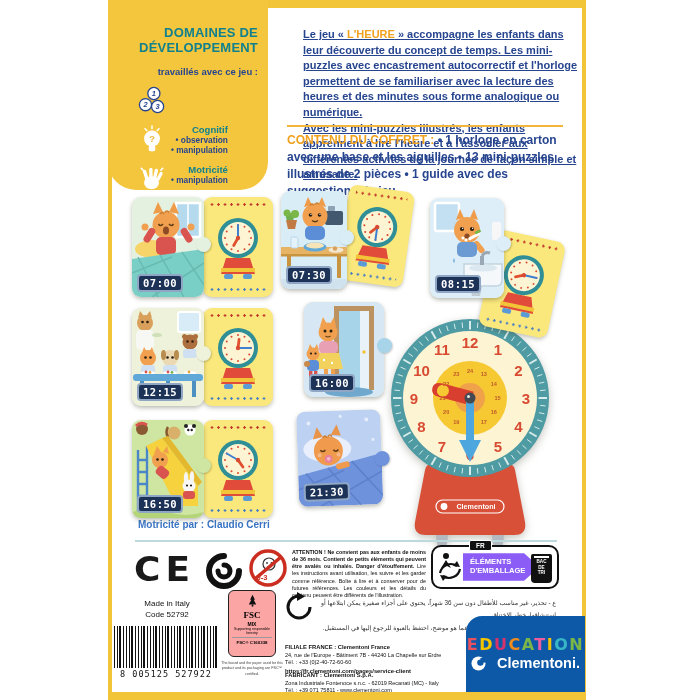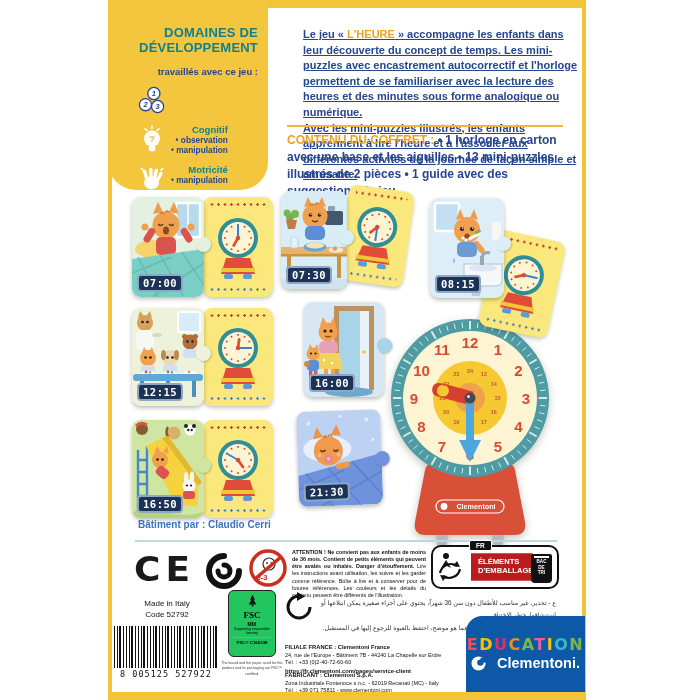--- a/index.html
+++ b/index.html
@@ -87,38 +87,38 @@
   .swirl{left:205px;top:552px;}
   .age-mark{left:248px;top:548px;}
   .attention{left:292px;top:549px;width:134px;font-size:5.4px;line-height:1.32;
              color:#111;text-align:justify;}
   .pkg-badge{left:431px;top:545px;width:128px;height:44px;background:#fff;
              border:2px solid #111;border-radius:10px;display:flex;align-items:center;
              padding:3px 4px;}
   .fr-tab{position:absolute;top:-7px;left:36px;background:#111;color:#fff;
           font-size:6.5px;font-weight:bold;padding:1px 6px;border-radius:2px;
           border:1.5px solid #fff;}
-  .pkg-banner{background:#b91c1c;color:#fff;font-size:7.6px;font-weight:bold;line-height:1.15;
-              padding:5px 14px 5px 7px;margin-left:8px;
+  .pkg-banner{background:#8b5cf6;color:#fff;font-size:7.6px;font-weight:bold;line-height:1.15;
+              padding:5px 14px 5px 7px;margin-left:0;
               clip-path:polygon(0 0,80% 0,100% 50%,80% 100%,0 100%);}
   .bin{position:absolute;right:5px;top:7px;width:21px;height:29px;background:#111;
        border-radius:2px 2px 4px 4px;color:#fff;font-size:4.6px;font-weight:bold;
        line-height:1.25;text-align:center;padding-top:5px;}
   .bin::before{content:"";position:absolute;top:1.5px;left:3px;right:3px;height:2px;background:#fff;}
 
   
   .made{left:130px;top:599px;width:74px;text-align:center;font-size:8px;
         line-height:1.35;color:#111;}
   .barcode{left:114px;top:626px;width:104px;height:42px;
      background:repeating-linear-gradient(90deg,#111 0 1.5px,#fff 1.5px 3px,#111 3px 4px,
      #fff 4px 5px,#111 5px 7.5px,#fff 7.5px 9px,#111 9px 9.8px,#fff 9.8px 12px);}
   .barcode-num{left:110px;top:669px;width:112px;text-align:center;font-size:8.5px;
                font-family:"DejaVu Sans Mono",monospace;color:#111;letter-spacing:1px;}
   .fsc-box{left:228px;top:590px;width:48px;height:67px;border:1.5px solid #222;
-           border-radius:6px;background:#22c55e;text-align:center;padding-top:2px;}
+           border-radius:6px;background:#fca5a5;text-align:center;padding-top:2px;}
   .fsc-acronym{font-size:9px;font-weight:bold;font-family:"Liberation Serif",serif;line-height:1;}
   .fsc-grade{font-size:5px;font-weight:bold;margin-top:1px;}
   .fsc-tagline{font-size:3.5px;line-height:1.2;}
   .fsc-license{font-size:4.4px;font-weight:bold;margin-top:2px;border-top:.5px solid #999;
                padding-top:1.5px;margin-left:3px;margin-right:3px;}
   .fsc-note{left:221px;top:661px;width:62px;font-size:3.7px;text-align:center;
             color:#444;line-height:1.45;}
   .recycle{left:284px;top:592px;}
   .arabic{left:300px;top:597px;width:256px;font-size:6.3px;line-height:1.95;
           direction:rtl;text-align:right;color:#333;}
@@ -685,21 +685,21 @@
       <text x="70.24999999999999" y="62.184301395927946" text-anchor="middle" font-size="5.6" font-weight="bold" fill="#bf5a2a">23</text>
       <text x="84" y="58.5" text-anchor="middle" font-size="5.6" font-weight="bold" fill="#bf5a2a">24</text>
     </g>
   <circle cx="84" cy="84" r="15" fill="#f0a24b"></circle>
   <path class="hand-hour" fill-rule="evenodd" fill="#d93f2e" d="M77,86 L77,54 Q77,45 84,45 Q91,45 91,54 L91,86 Z M90,56 A6,6 0 1 1 78,56 A6,6 0 1 1 90,56 Z" transform="rotate(285 84 84)"></path>
   <path class="hand-minute" fill="#4da6dd" d="M80,86 L80,42 L73,42 L84,20 L95,42 L88,42 L88,86 Z" transform="rotate(180 84 84)"></path>
   <circle cx="84" cy="84" r="5.5" fill="#454a52"></circle>
   <circle cx="82.5" cy="82.5" r="1.5" fill="#e8ecef"></circle>
 </svg>
 
-<div class="abs illustrator">Bâtiment par : Claudio Cerri</div>
+<div class="abs illustrator">Motricité par : Claudio Cerri</div>
 <div class="abs teal-rule"></div>
 
 <div class="abs ce">CE</div>
 
 <svg class="abs swirl" width="38" height="38" viewBox="0 0 38 38">
   <path d="M19,4 a15,15 0 1 0 15,15" fill="none" stroke="#111" stroke-width="6" stroke-linecap="round"></path>
   <path d="M19,13 a6,6 0 1 1 -6,6" fill="none" stroke="#111" stroke-width="5" stroke-linecap="round"></path>
 </svg>
 
 <svg class="abs age-mark" width="40" height="40" viewBox="0 0 40 40">

